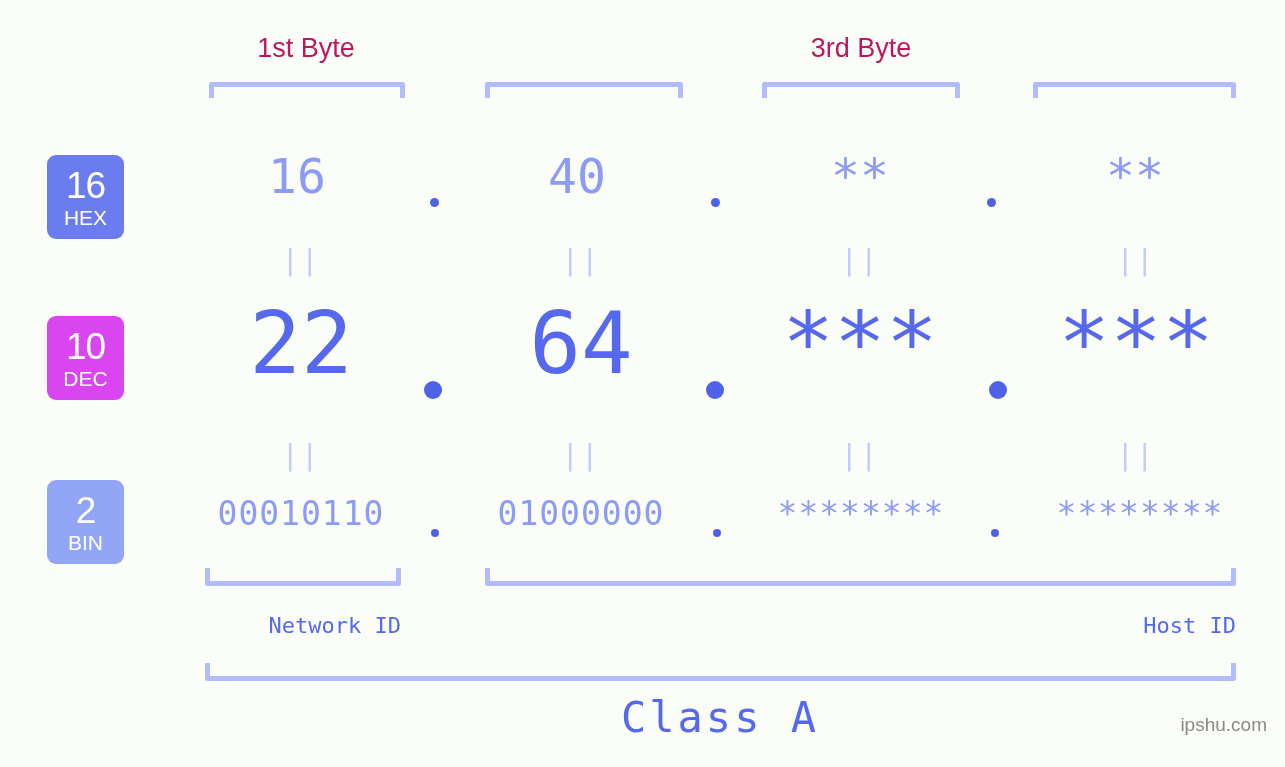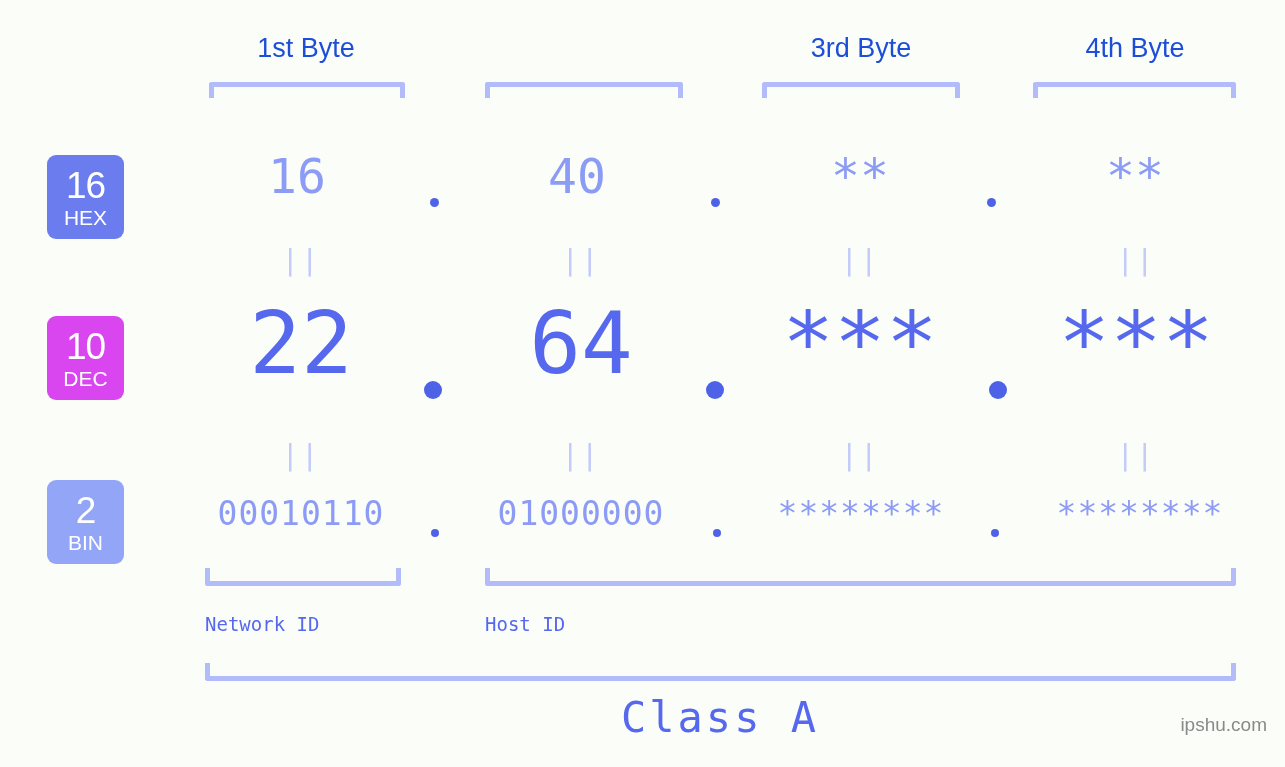--- a/index.html
+++ b/index.html
@@ -19,21 +19,21 @@
     height: 767px;
   }
 
   
   .byte-label {
     position: absolute;
     top: 33px;
     width: 260px;
     text-align: center;
     font-size: 27px;
-    color: #1d4ed8;
+    color: #be185d;
     font-family: "Liberation Sans", sans-serif;
     letter-spacing: 0px;
     white-space: nowrap;
   }
 
   
   .bracket-down {
     position: absolute;
     border-top: 5px solid #b3bcfb;
     border-left: 5px solid #b3bcfb;
@@ -134,23 +134,23 @@
     color: #c3cbfb;
     font-family: "DejaVu Sans Mono", monospace;
     font-size: 29px;
     line-height: 1;
     letter-spacing: 2px;
   }
 
   
   .id-label {
     position: absolute;
-    text-align: left;
+    text-align: right;
     color: #5568ee;
-    font-size: 19px;
+    font-size: 22px;
     font-family: "DejaVu Sans Mono", monospace;
     white-space: nowrap;
   }
 
   
   .class-label {
     position: absolute;
     top: 693px;
     left: 205px;
     width: 1030px;
@@ -171,21 +171,20 @@
     font-family: Liberation Sans, sans-serif;
   }
 </style>
 </head>
 <body>
 
 <div class="stage">
 
   <div class="byte-label" style="left:176px;">1st Byte</div>
   <div class="byte-label" style="left:731px;">3rd Byte</div>
-  <div class="byte-label" style="left:1005px;">4th Byte</div>
 
   <div class="bracket-down" style="left:209px;  top:82px; width:196px;"></div>
   <div class="bracket-down" style="left:485px;  top:82px; width:198px;"></div>
   <div class="bracket-down" style="left:762px;  top:82px; width:198px;"></div>
   <div class="bracket-down" style="left:1033px; top:82px; width:203px;"></div>
 
   <div class="badge" id="badge-hex">
     <span class="num">16</span>
     <span class="sub">HEX</span>
   </div>

